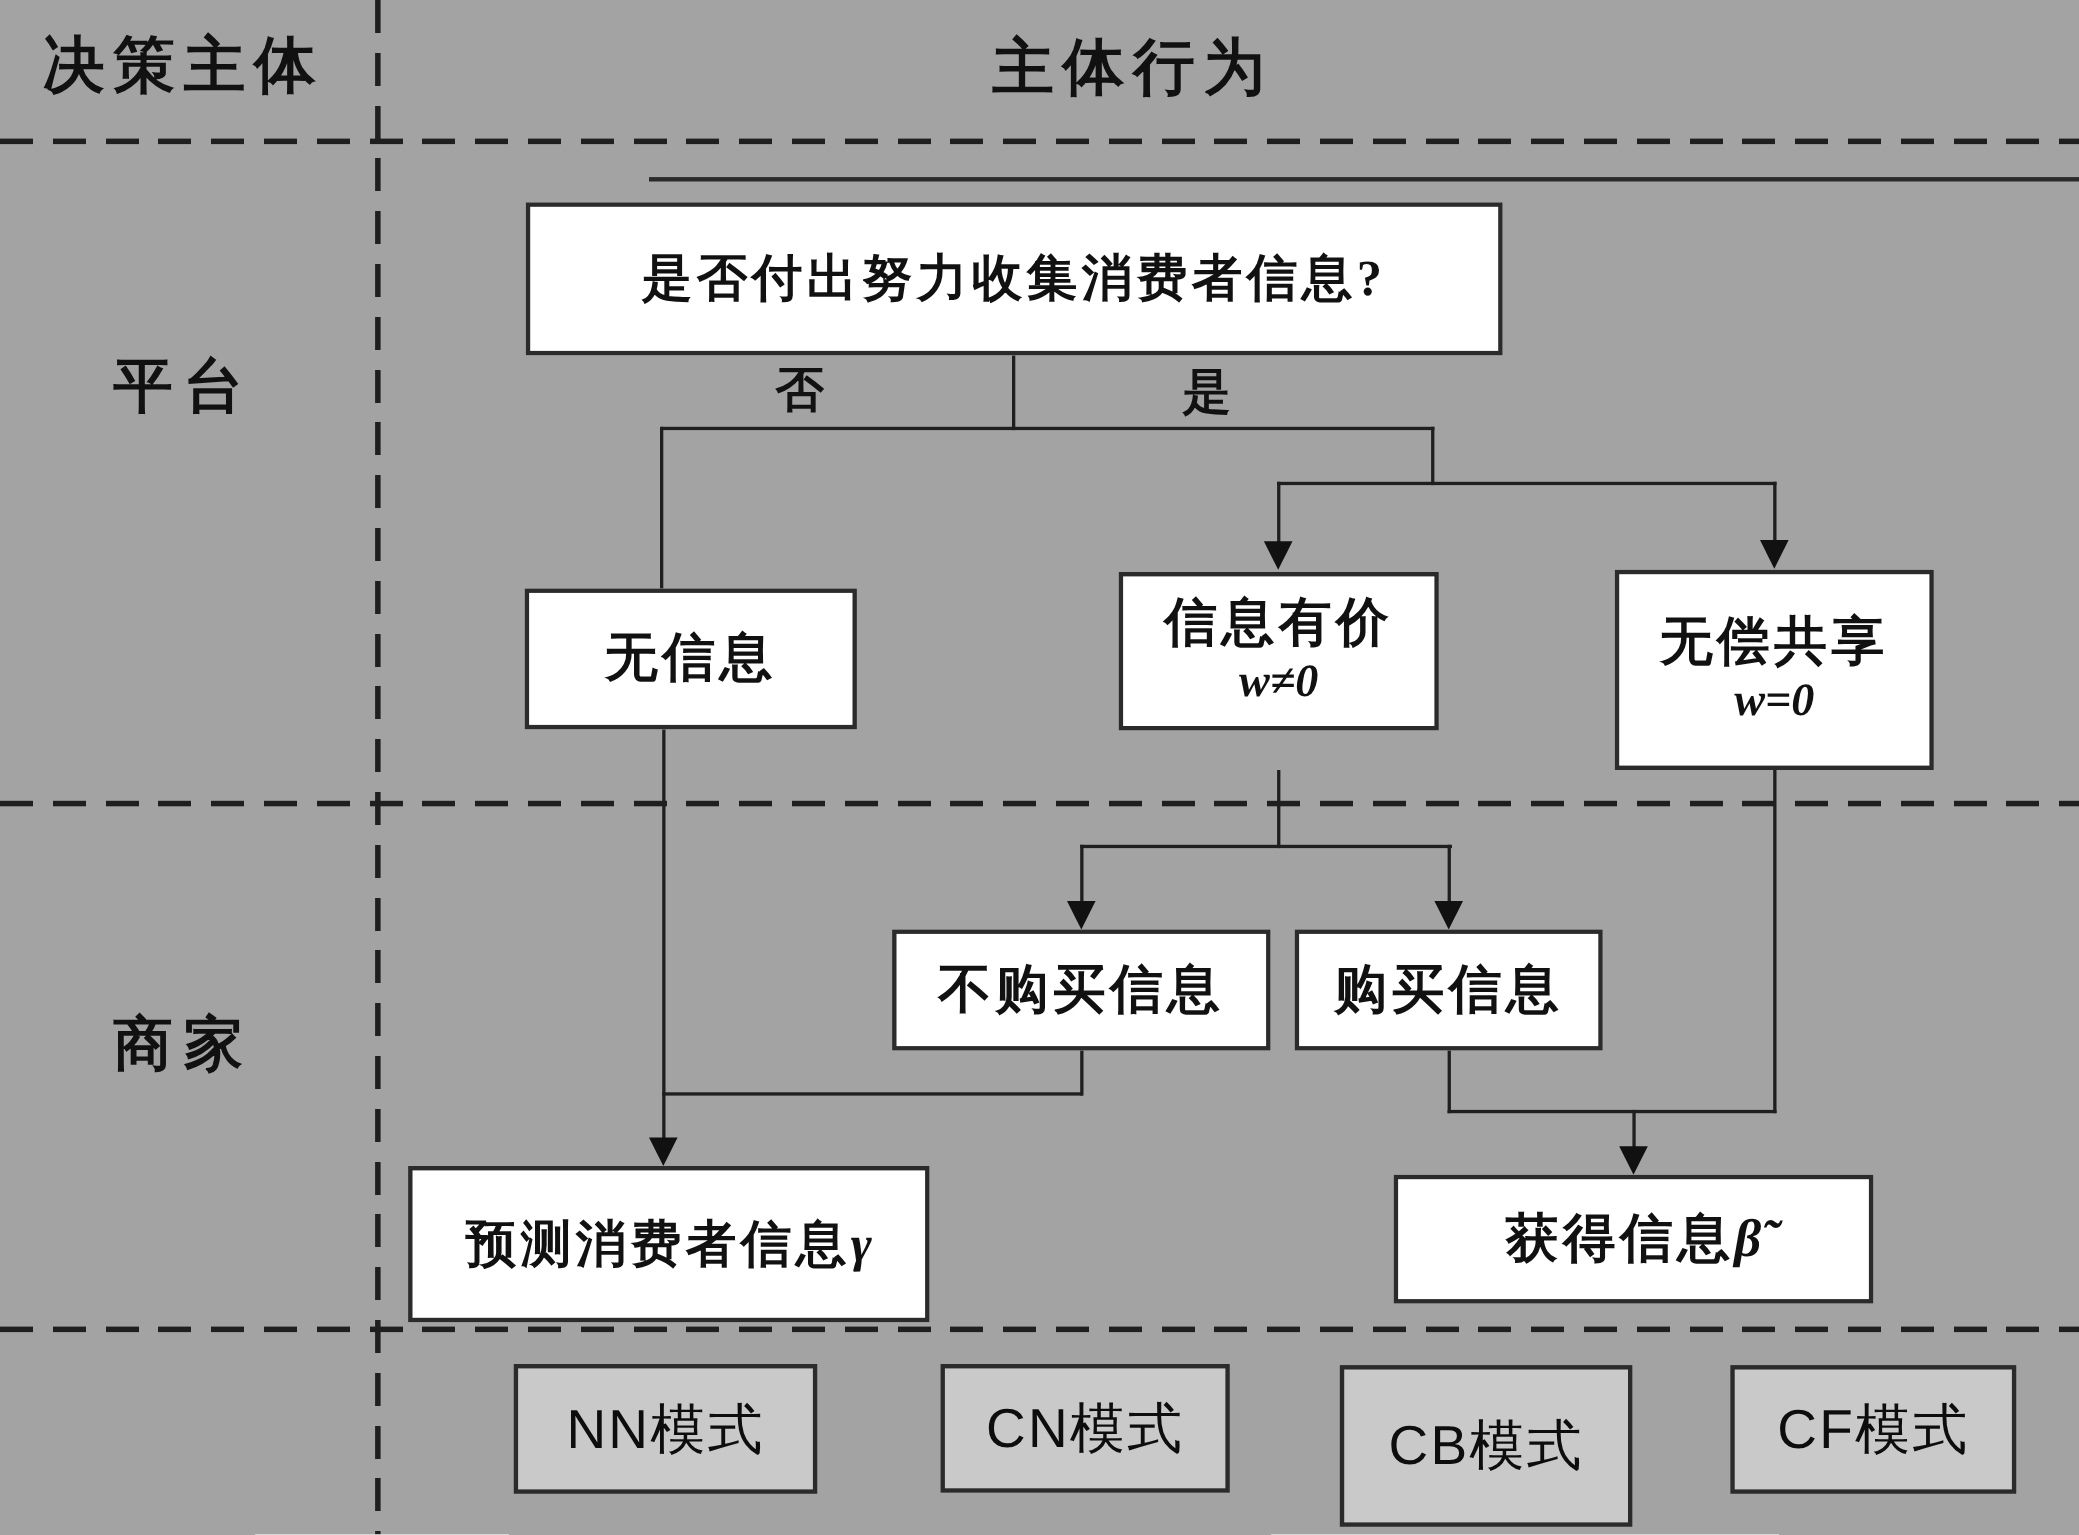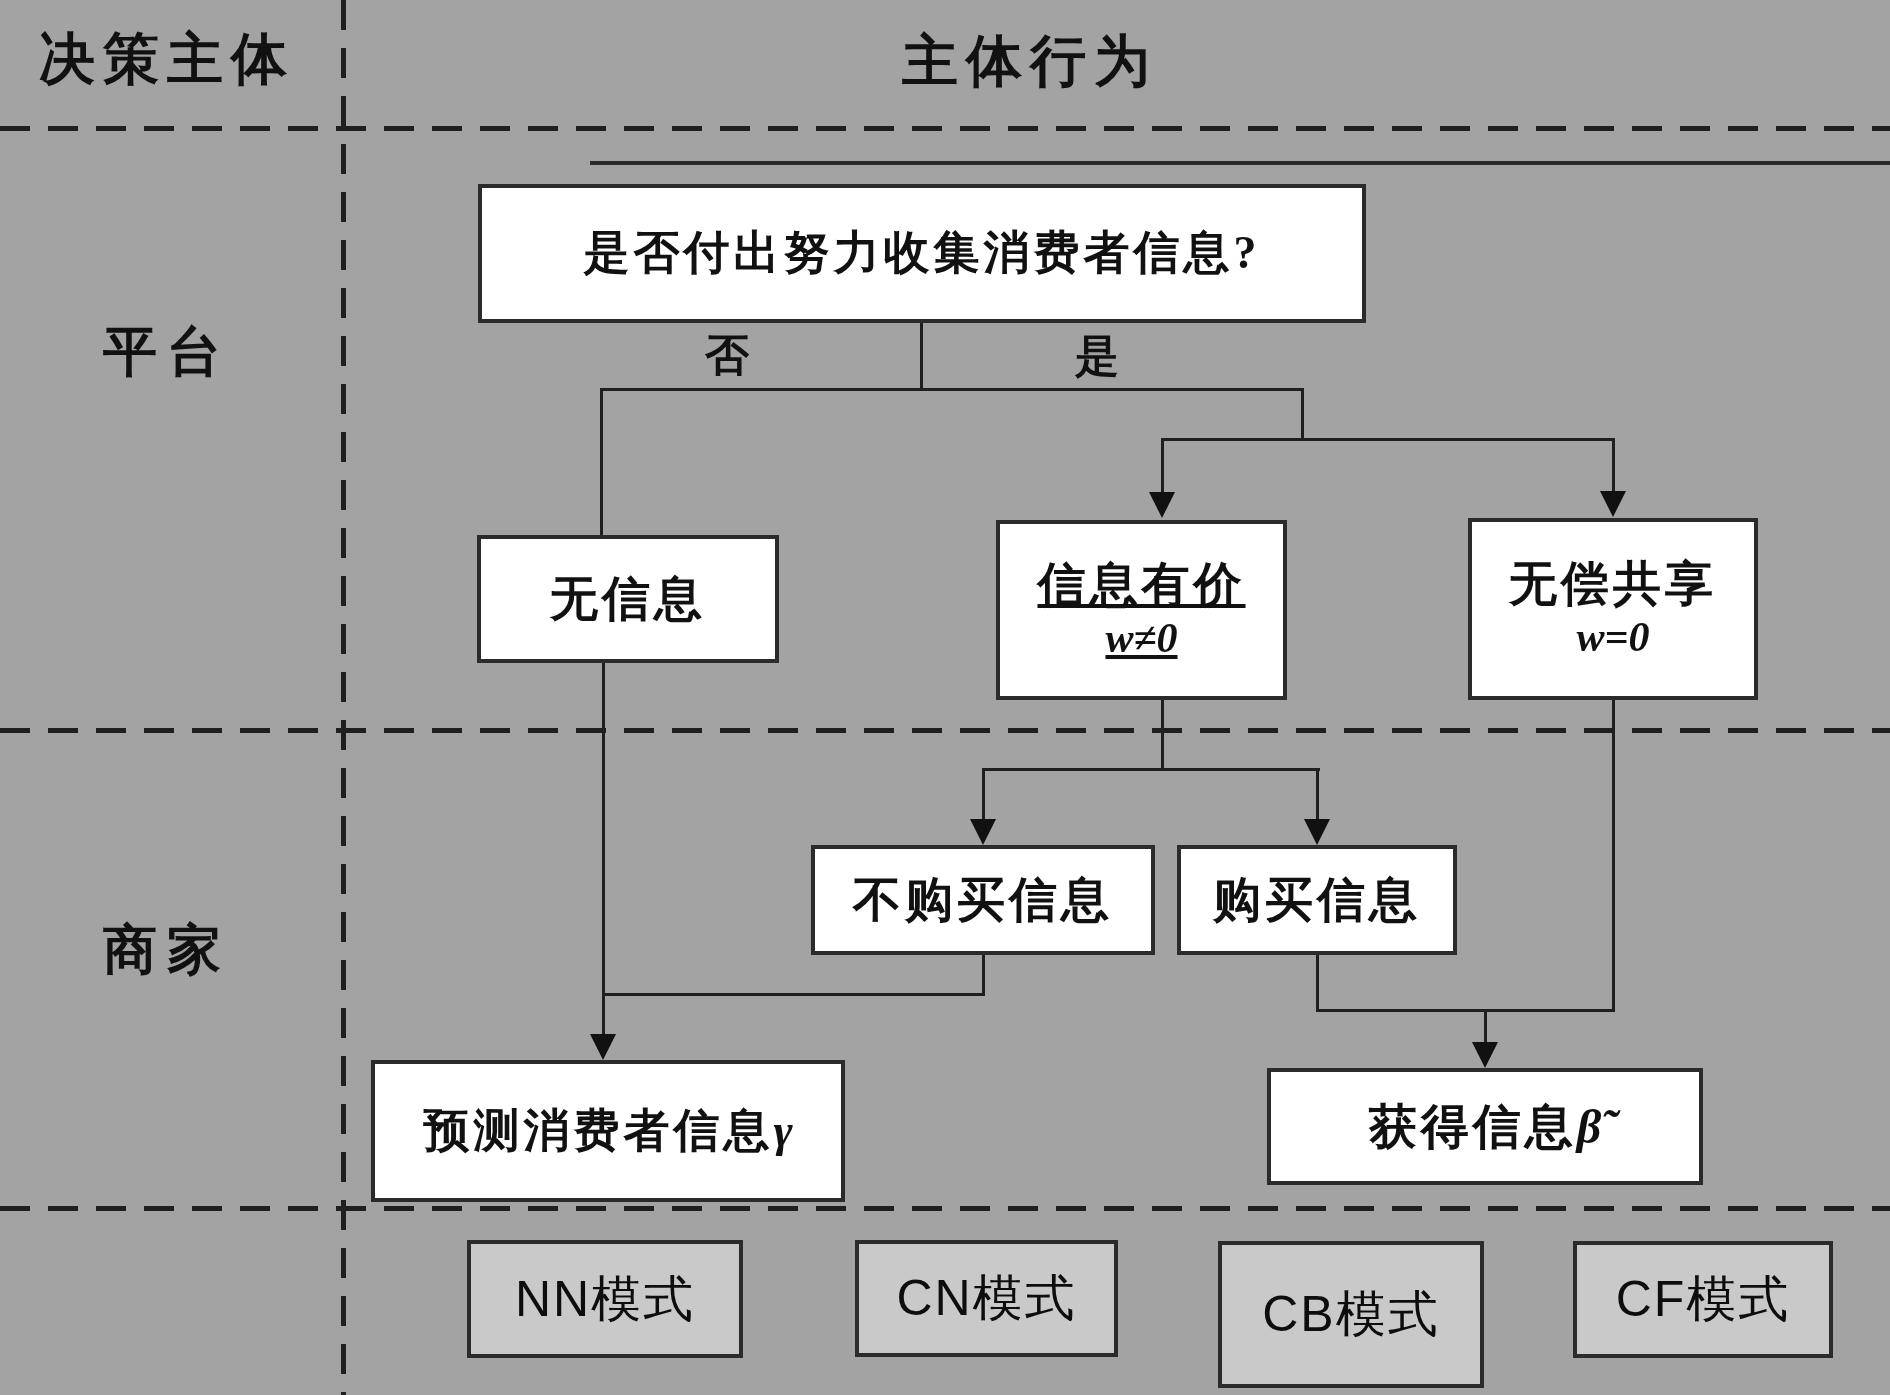--- a/index.html
+++ b/index.html
@@ -85,21 +85,21 @@
   <div class="arrow-down" style="left:1472px;top:1042px;"></div>
 
   <div class="node" style="left:478px;top:184px;width:888px;height:139px;">
     <span class="t1" style="font-size:46px;">是否付出努力收集消费者信息?</span>
   </div>
 
   <div class="node" style="left:477px;top:535px;width:302px;height:128px;">
     <span class="t1">无信息</span>
   </div>
 
-  <div class="node" style="left:996px;top:520px;width:291px;height:180px;text-decoration:underline;">
+  <div class="node" style="left:1017px;top:520px;width:291px;height:144px;">
     <span class="t1">信息有价</span>
     <span class="formula">w≠0</span>
   </div>
 
   <div class="node" style="left:1468px;top:518px;width:290px;height:182px;">
     <span class="t1">无偿共享</span>
     <span class="formula">w=0</span>
   </div>
 
   <div class="node" style="left:811px;top:845px;width:344px;height:110px;">

